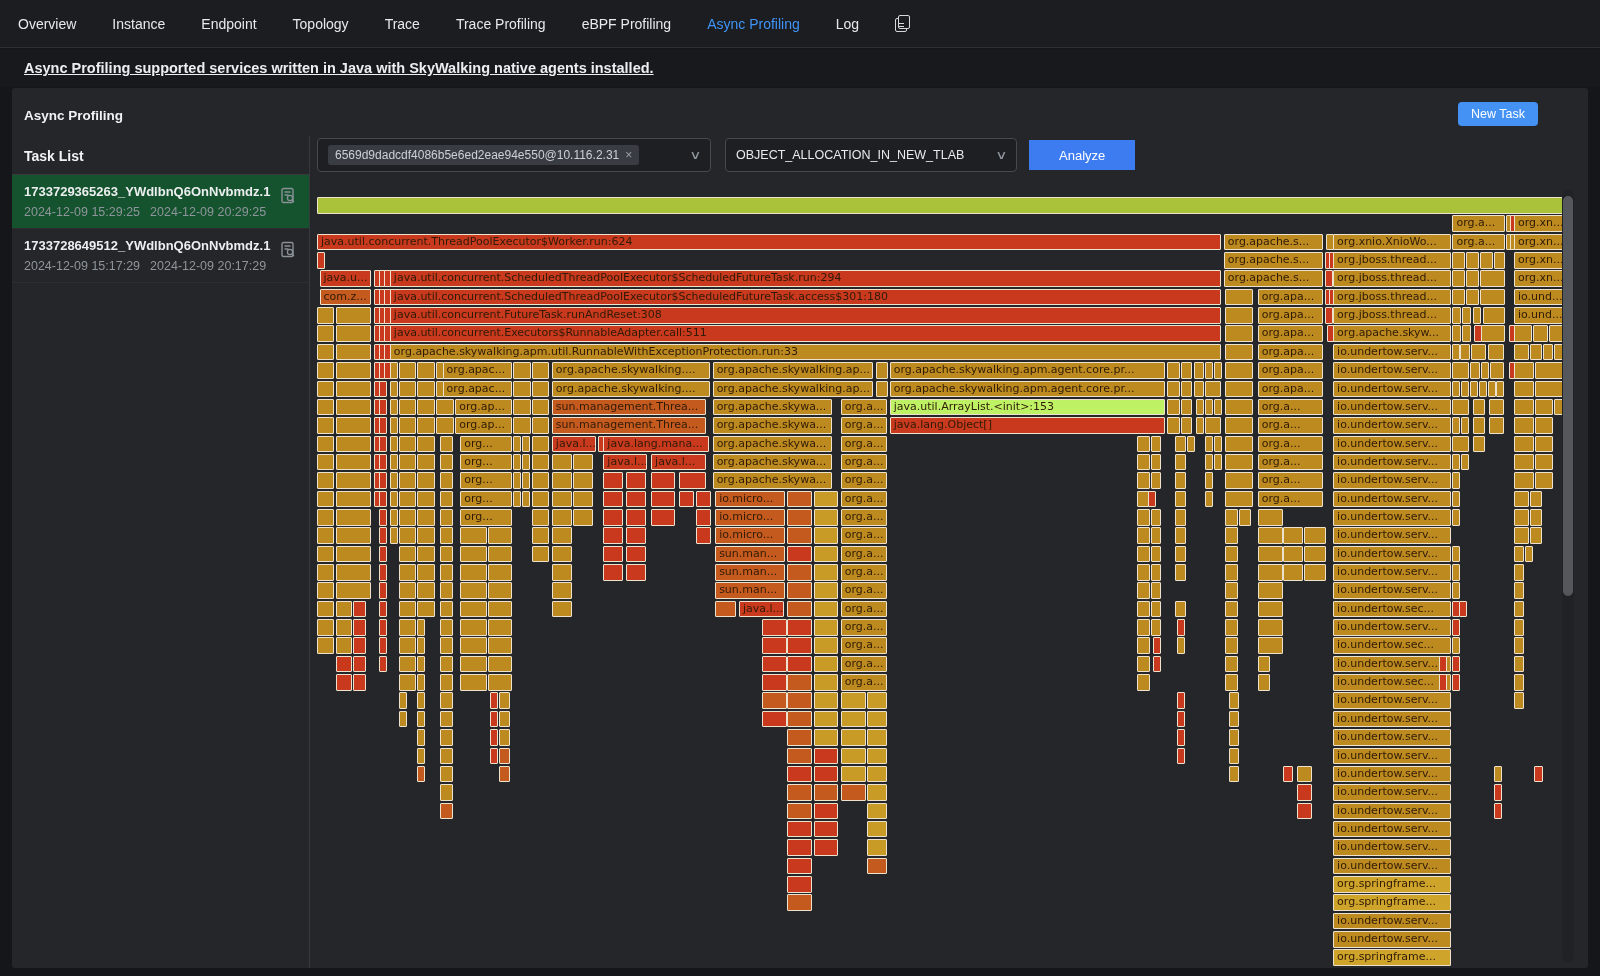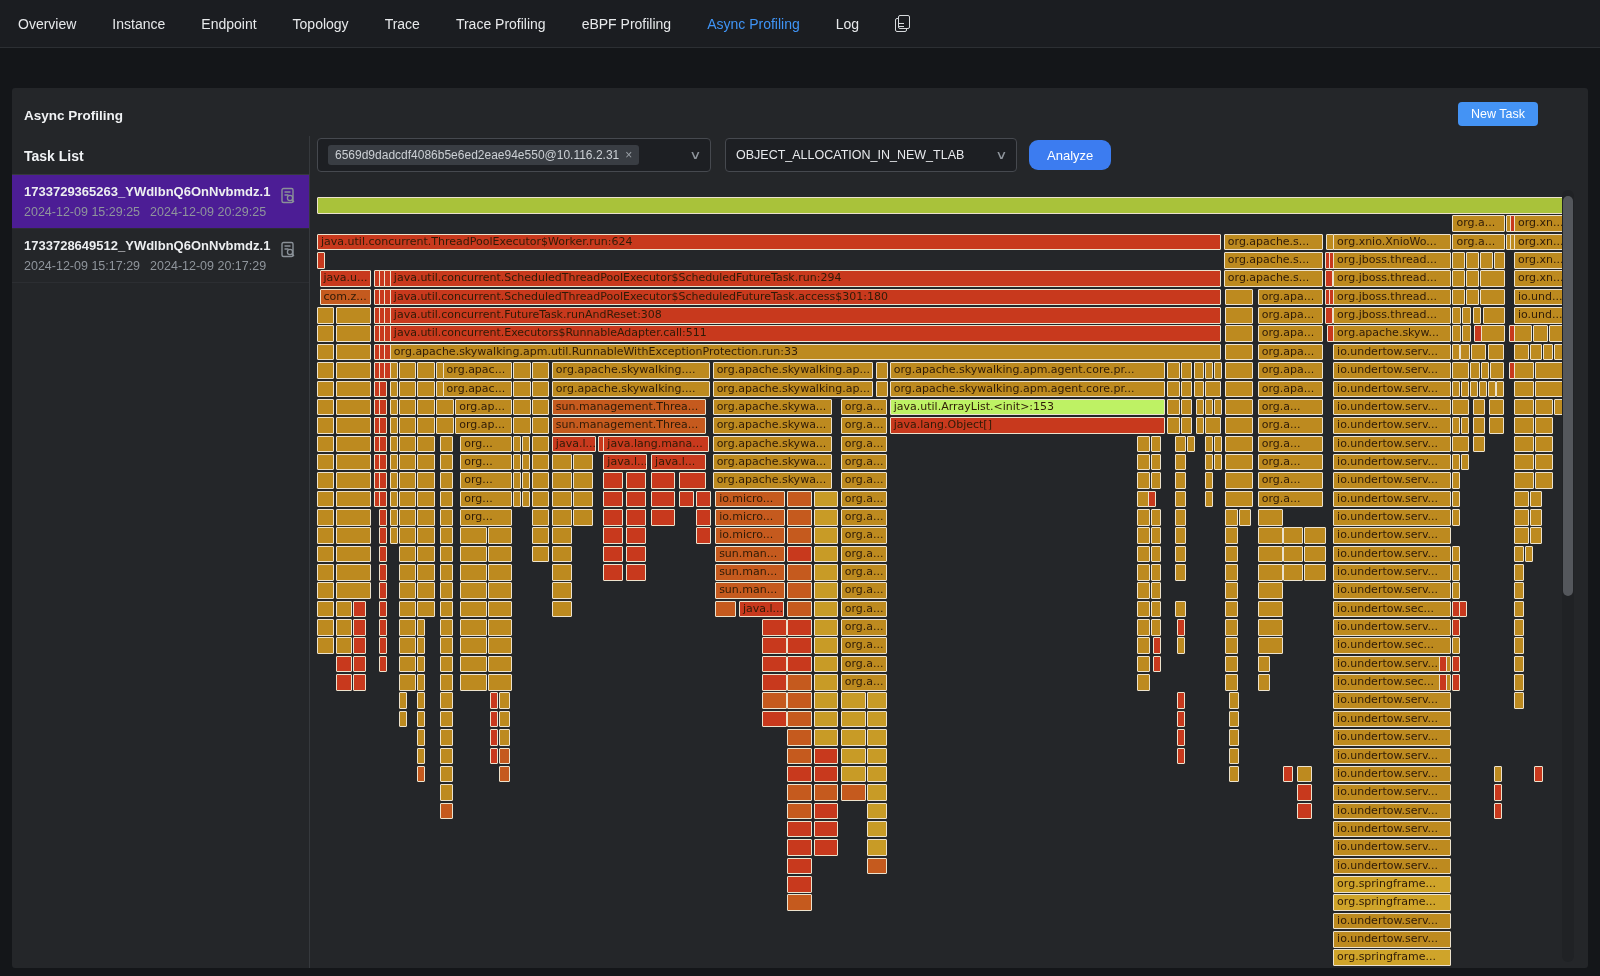--- a/index.html
+++ b/index.html
@@ -31,38 +31,38 @@
            background:#242629; border-radius:3px; overflow:hidden; }
   #panel-title { position:absolute; left:12px; top:20px; font-size:13.5px; font-weight:700; color:#f0f2f4; }
   #new-task { position:absolute; right:50px; top:14px; background:#4493f4; border:none; color:#fff;
               font-size:12.5px; padding:5px 13px; border-radius:4px; cursor:pointer; }
 
   
   #tasklist { position:absolute; left:0; top:48px; width:298px; height:832px; border-right:1px solid #36393d; }
   #tl-title { padding:12px 12px 10px 12px; font-size:14px; font-weight:700; color:#f0f2f4;
               border-bottom:1px solid #36393d; }
   .task-item { padding:9px 10px 9px 12px; cursor:pointer; position:relative; border-bottom:1px solid #2c2e32; }
-  .task-item.selected { background:#4c1d95; }
+  .task-item.selected { background:#14532d; }
   .task-name { font-size:13px; font-weight:600; color:#eceef0; margin-bottom:6px; }
   .task-dates { font-size:12.5px; color:#8f959c; }
   .task-dates span { margin-right:10px; }
   .task-view { position:absolute; right:12px; top:12px; }
 
   
   .sel { position:absolute; top:50px; height:34px; background:#1d1f23; border:1px solid #46494f;
          border-radius:4px; display:flex; align-items:center; padding:0 10px; cursor:pointer; }
   #sel-instance { left:305px; width:394px; }
   #sel-event    { left:713px; width:292px; }
   .chip { background:#393d43; border-radius:3px; padding:3px 7px; font-size:12px; color:#ccd0d5;
           display:flex; align-items:center; gap:6px; max-width:330px; white-space:nowrap; }
   .chip .x { color:#9aa0a6; font-size:12px; cursor:pointer; }
   .sel .val { font-size:12.5px; color:#e8eaed; white-space:nowrap; }
   .sel .chev { margin-left:auto; color:#8f959c; font-size:12px; transform:scaleX(1.4); }
   #analyze { position:absolute; left:1017px; top:52px; height:30px; background:#3c7cf0; color:#fff;
-             border:none; border-radius:9px; font-size:13px; padding:0 18px; cursor:pointer; }
+             border:none; border-radius:0; font-size:13px; padding:0 30px; cursor:pointer; }
 
   
   #flame { position:absolute; left:305px; top:102px; width:1256px; height:778px; overflow:hidden; }
   .fc { position:absolute; height:16.6px; border:1px solid #ece2cd; border-radius:1px;
         font-family:"DejaVu Sans", sans-serif; font-size:11px; line-height:14.5px; color:#2f1b07;
         padding:0 3px; white-space:nowrap; overflow:hidden; cursor:pointer; }
   #vtrack { position:absolute; right:14px; top:102px; width:12px; height:772px; background:#202225; border-radius:6px; }
   #vthumb { position:absolute; right:15px; top:108px; width:10px; height:400px; background:#54575c; border-radius:5px; cursor:grab; }
 </style>
 </head>
@@ -82,20 +82,23 @@
       <div class="nav-tab active">Async Profiling</div>
       <div class="nav-tab">Log</div>
       <span class="copy-ic">
       <span class="r2"></span>
         <span class="r1"></span>
         <span class="l1"></span>
         <span class="l2"></span>
     </span>
   </div>
 
+  <div id="notice">
+    <a>Async Profiling supported services written in Java with SkyWalking native agents installed.</a>
+  </div>
 
   <div id="panel">
     <div id="panel-title">Async Profiling</div>
     <button id="new-task">New Task</button>
 
     <div id="tasklist">
       <div id="tl-title">Task List</div>
       <div id="tl-items">
           <div class="task-item selected">
             <div class="task-name">1733729365263_YWdlbnQ6OnNvbmdz.1</div>

